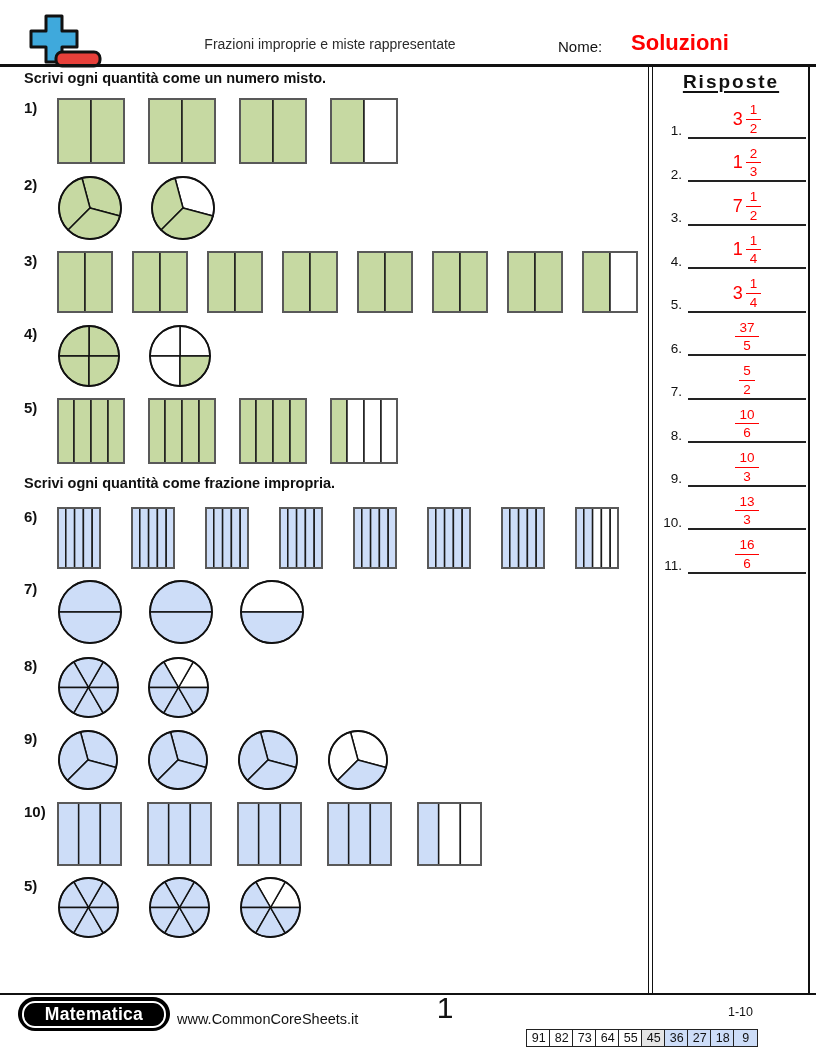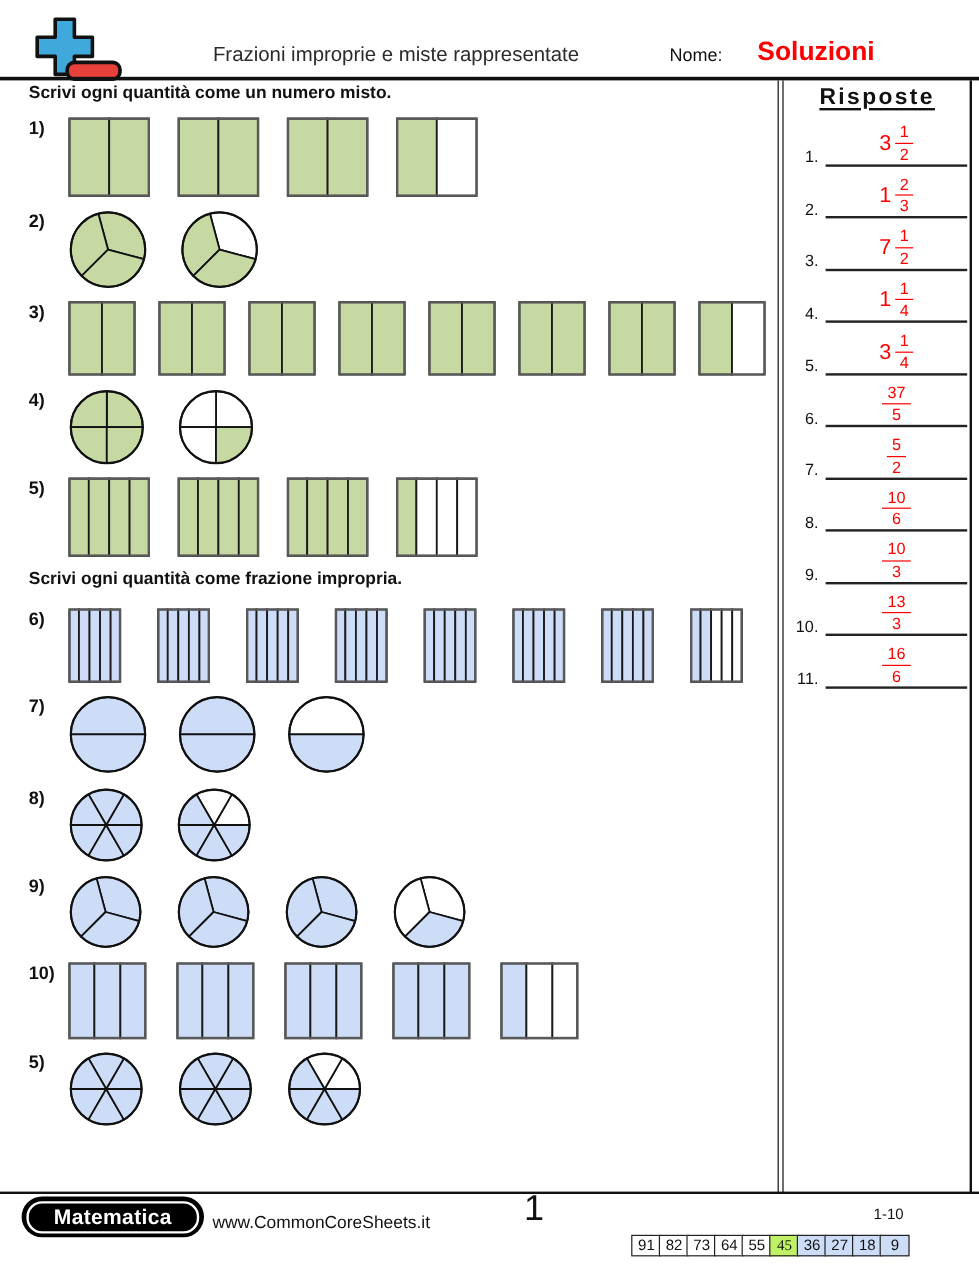--- a/index.html
+++ b/index.html
@@ -1,21 +1,21 @@
 <!DOCTYPE html>
 <html><head>
 <meta charset="utf-8">
 <style>
   * { margin:0; padding:0; box-sizing:border-box; }
   body { background:#e8e8e8; font-family:"Liberation Sans", sans-serif; }
   .page { position:relative; width:816px; height:1056px; background:#fff; margin:0 auto; overflow:hidden; }
 
   
   .logo { position:absolute; left:16px; top:12px; }
-  .title { position:absolute; left:120px; top:36px; width:420px; text-align:center; font-size:17px; color:#2b2b2b; }
+  .title { position:absolute; left:120px; top:36px; width:420px; text-align:center; font-size:14px; color:#2b2b2b; }
   .name-label { position:absolute; left:558px; top:38px; font-size:15px; color:#111; }
   .name-value { position:absolute; left:620px; top:30px; width:120px; text-align:center; font-size:22px; font-weight:bold; color:#fe0000; }
   .header-line { position:absolute; left:0; top:64px; width:816px; height:3px; background:#111; }
 
   
   .sep-double { position:absolute; left:648px; top:67px; height:927px; width:5px;
                 border-left:1.6px solid #111; border-right:1.6px solid #111; }
   .right-line { position:absolute; left:808px; top:67px; height:927px; width:1.6px; background:#111; }
 
   
@@ -565,21 +565,21 @@
   <div class="page-num">1</div>
   <div class="grade-table">
     <div class="grade-row">
       <span class="grade-label">1-10</span>
       <span id="grade-cells-1" style="display:flex">
           <span class="grade-cell">91</span>
           <span class="grade-cell">82</span>
           <span class="grade-cell">73</span>
           <span class="grade-cell">64</span>
           <span class="grade-cell">55</span>
-          <span class="grade-cell" style="background: #bef264; font-family: Liberation Serif, serif;">45</span>
+          <span class="grade-cell" style="background: #e5e5e5;">45</span>
           <span class="grade-cell" style="background: rgb(205, 221, 248);">36</span>
           <span class="grade-cell" style="background: rgb(205, 221, 248);">27</span>
           <span class="grade-cell" style="background: rgb(205, 221, 248);">18</span>
           <span class="grade-cell" style="background: rgb(205, 221, 248);">9</span>
         </span>
     </div>
   </div>
 
 </div>
 

